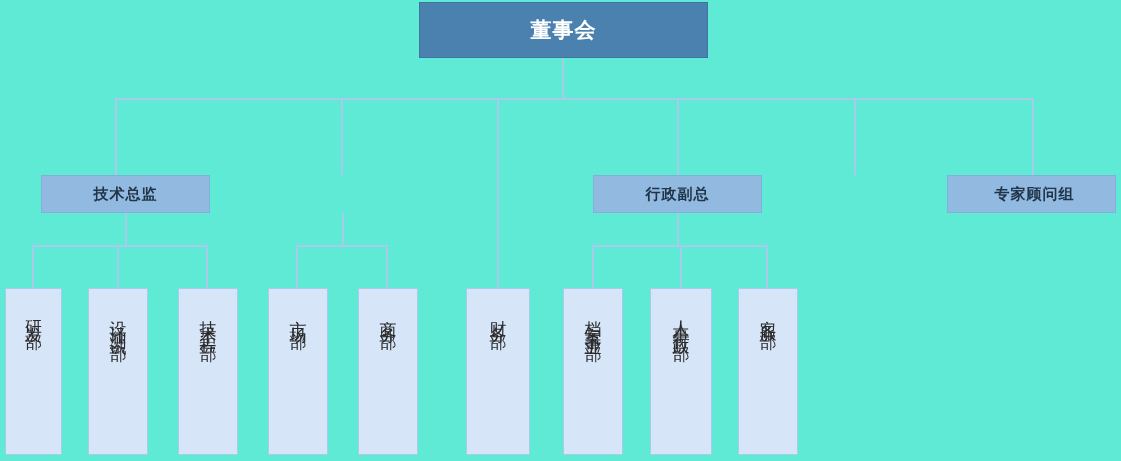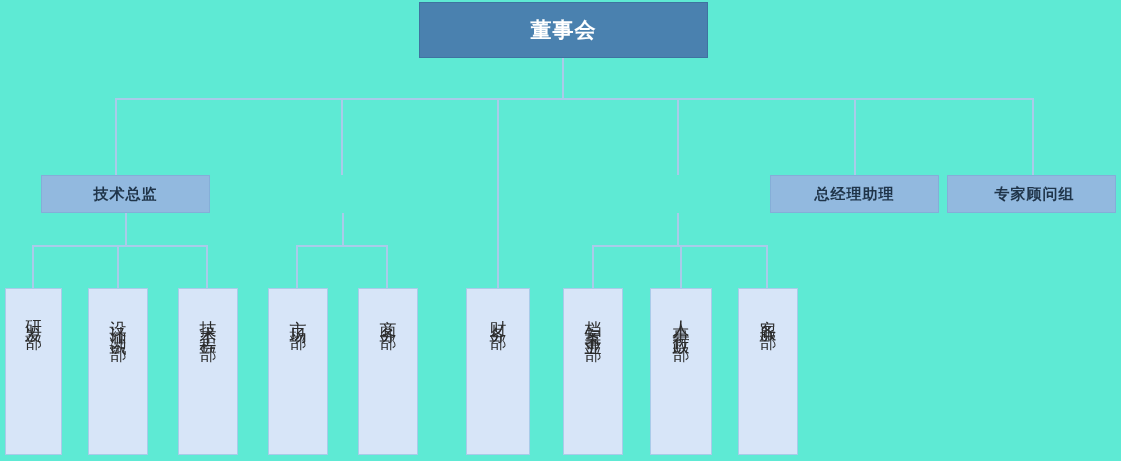--- a/index.html
+++ b/index.html
@@ -79,22 +79,22 @@
   <div class="conn" style="left:341px; top:98px; width:2px; height:77px;"></div>
   <div class="conn" style="left:677px; top:98px; width:2px; height:77px;"></div>
   <div class="conn" style="left:854px; top:98px; width:2px; height:77px;"></div>
   <div class="conn" style="left:1032px; top:98px; width:2px; height:77px;"></div>
 
   <div class="conn" style="left:497px; top:98px; width:2px; height:190px;"></div>
 
   <div class="node mid" style="left:41px; top:175px; width:169px; height:38px;text-align:center;">
     <span>技术总监</span>
   </div>
-  <div class="node mid" style="left:770px; top:175px; width:169px; height:38px;">
-    <span>总经理助理</span>
+  <div class="node mid" style="left:593px; top:175px; width:169px; height:38px;">
+    <span>行政副总</span>
   </div>
   <div class="node mid" style="left:947px; top:175px; width:169px; height:38px;padding-left:6px;">
     <span>专家顾问组</span>
   </div>
 
   <div class="conn" style="left:125px; top:213px; width:2px; height:33px;"></div>
   <div class="conn" style="left:32px; top:245px; width:176px; height:2px;"></div>
   <div class="conn" style="left:32px; top:245px; width:2px; height:43px;"></div>
   <div class="conn" style="left:117px; top:245px; width:2px; height:43px;"></div>
   <div class="conn" style="left:206px; top:245px; width:2px; height:43px;"></div>

